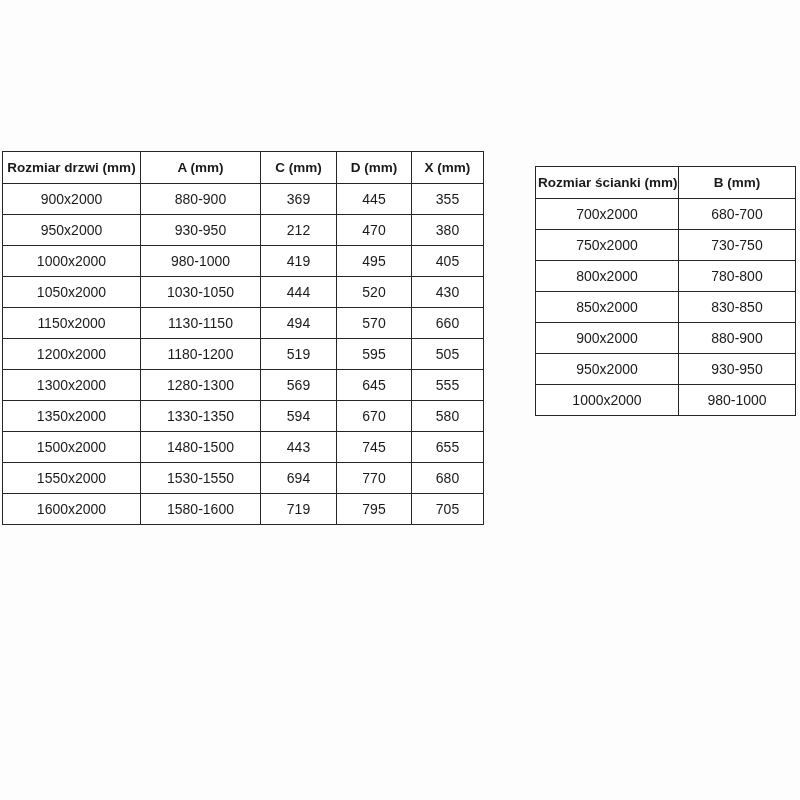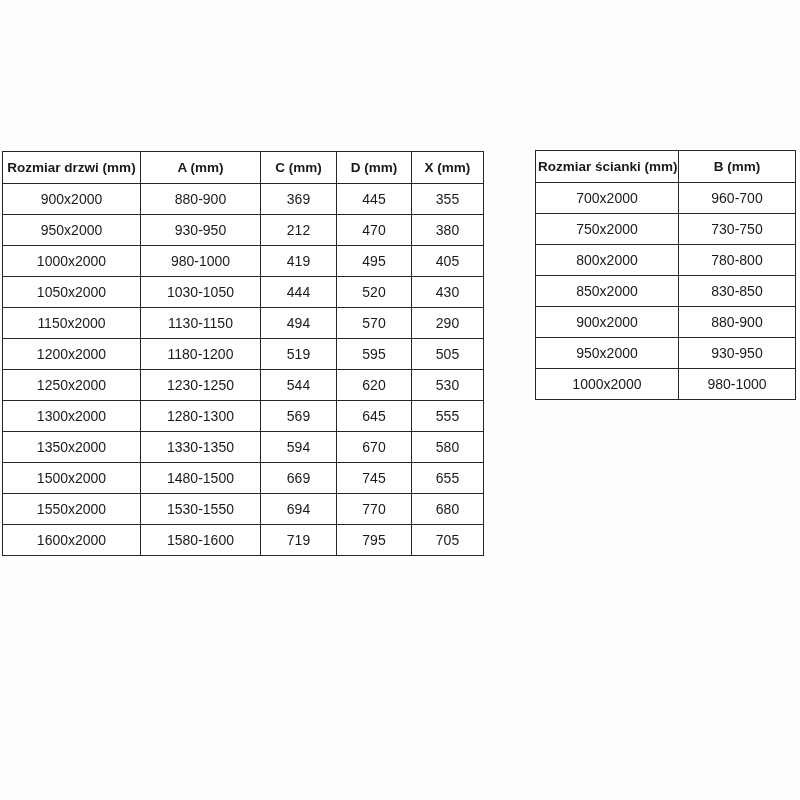--- a/index.html
+++ b/index.html
@@ -20,21 +20,21 @@
     font-family: "Liberation Sans", sans-serif;
     color: var(--text-color);
   }
   table {
     border-collapse: collapse;
     position: absolute;
     table-layout: fixed;
     background: #fff;
   }
   #doors-table { left: 2px; top: 151px; width: 481px; }
-  #walls-table { left: 535px; top: 150px; width: 260px; }
+  #walls-table { left: 535px; top: 166px; width: 260px; }
   th, td {
     border: 1px solid var(--border-color);
     text-align: center;
     vertical-align: middle;
     padding: 0 2px;
     overflow: hidden;
     white-space: nowrap;
   }
   th {
     font-weight: bold;
@@ -94,54 +94,47 @@
         <td>1030-1050</td>
         <td>444</td>
         <td>520</td>
         <td>430</td>
       </tr>
       <tr>
         <td>1150x2000</td>
         <td>1130-1150</td>
         <td>494</td>
         <td>570</td>
-        <td>290</td>
+        <td>660</td>
       </tr>
       <tr>
         <td>1200x2000</td>
         <td>1180-1200</td>
         <td>519</td>
         <td>595</td>
         <td>505</td>
-      </tr>
-      <tr>
-        <td>1250x2000</td>
-        <td>1230-1250</td>
-        <td>544</td>
-        <td>620</td>
-        <td>530</td>
       </tr>
       <tr>
         <td>1300x2000</td>
         <td>1280-1300</td>
         <td>569</td>
         <td>645</td>
         <td>555</td>
       </tr>
       <tr>
         <td>1350x2000</td>
         <td>1330-1350</td>
         <td>594</td>
         <td>670</td>
         <td>580</td>
       </tr>
       <tr>
         <td>1500x2000</td>
         <td>1480-1500</td>
-        <td>669</td>
+        <td>443</td>
         <td>745</td>
         <td>655</td>
       </tr>
       <tr>
         <td>1550x2000</td>
         <td>1530-1550</td>
         <td>694</td>
         <td>770</td>
         <td>680</td>
       </tr>
@@ -162,21 +155,21 @@
   </colgroup>
   <thead>
       <tr>
         <th>Rozmiar ścianki (mm)</th>
         <th>B (mm)</th>
       </tr>
     </thead>
   <tbody>
       <tr>
         <td>700x2000</td>
-        <td>960-700</td>
+        <td>680-700</td>
       </tr>
       <tr>
         <td>750x2000</td>
         <td>730-750</td>
       </tr>
       <tr>
         <td>800x2000</td>
         <td>780-800</td>
       </tr>
       <tr>

